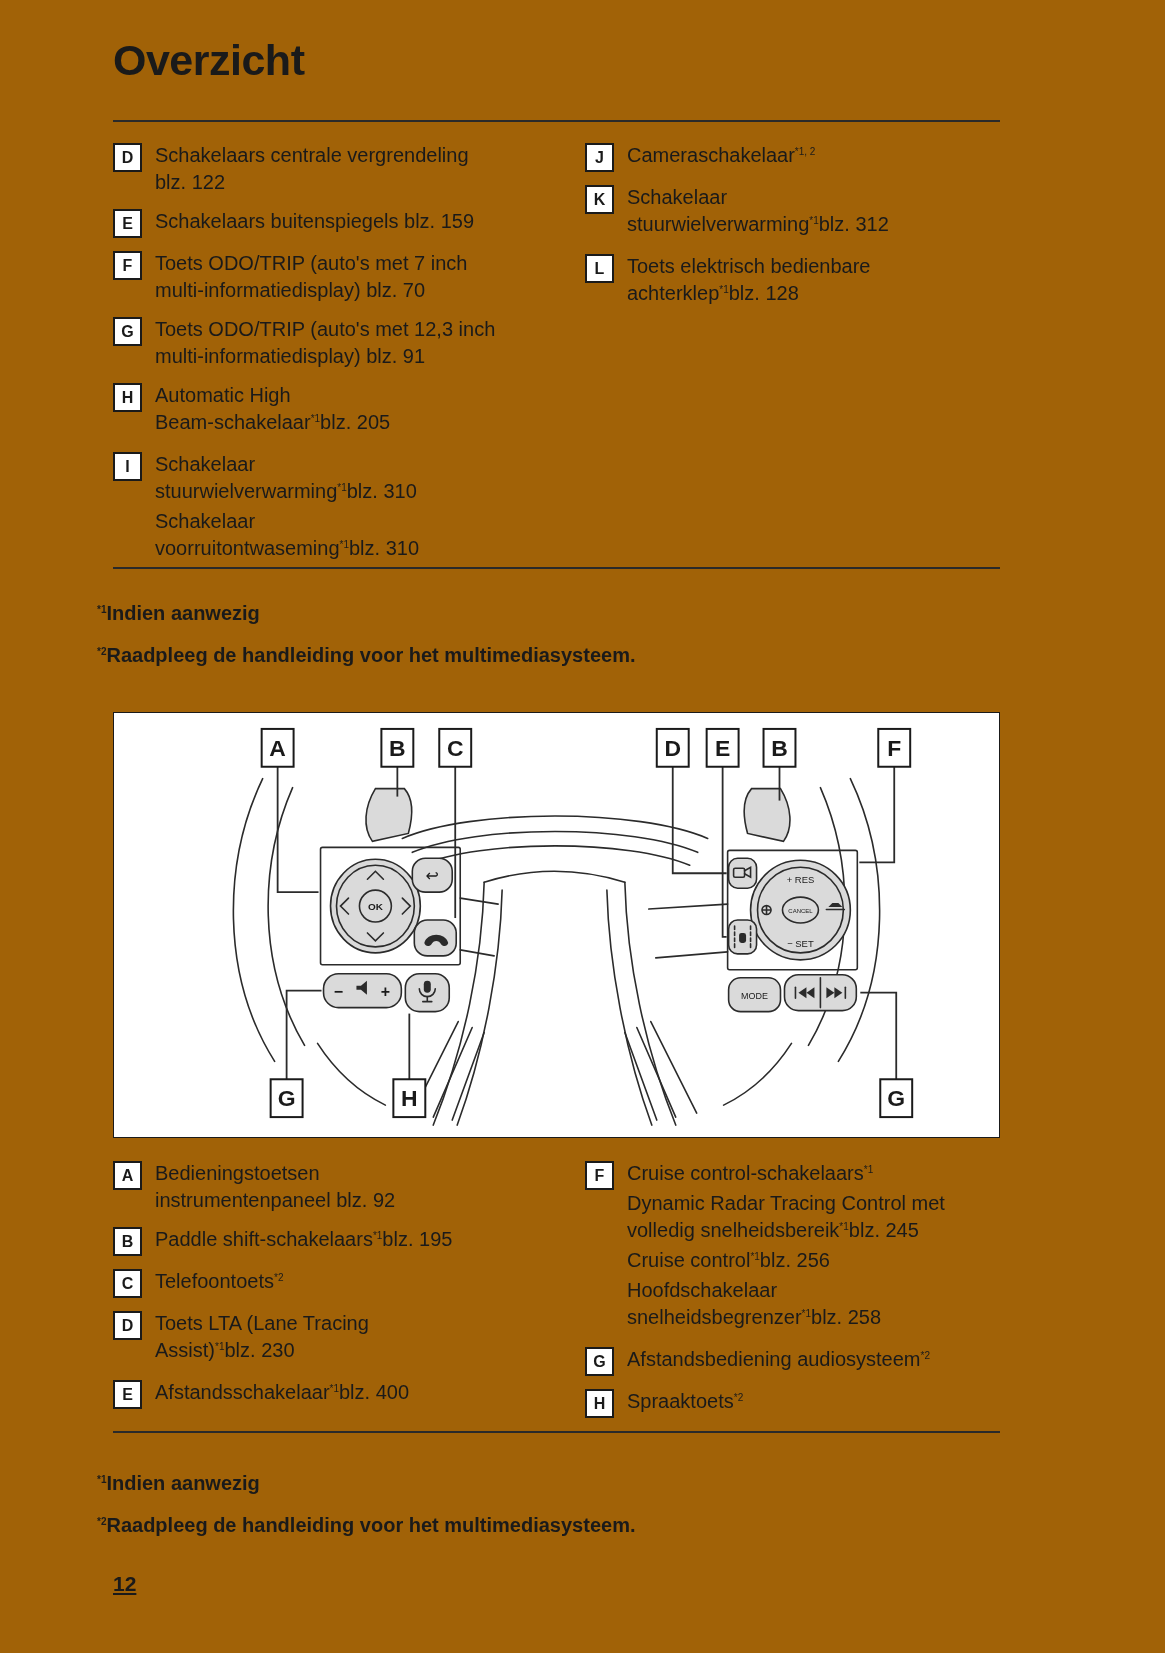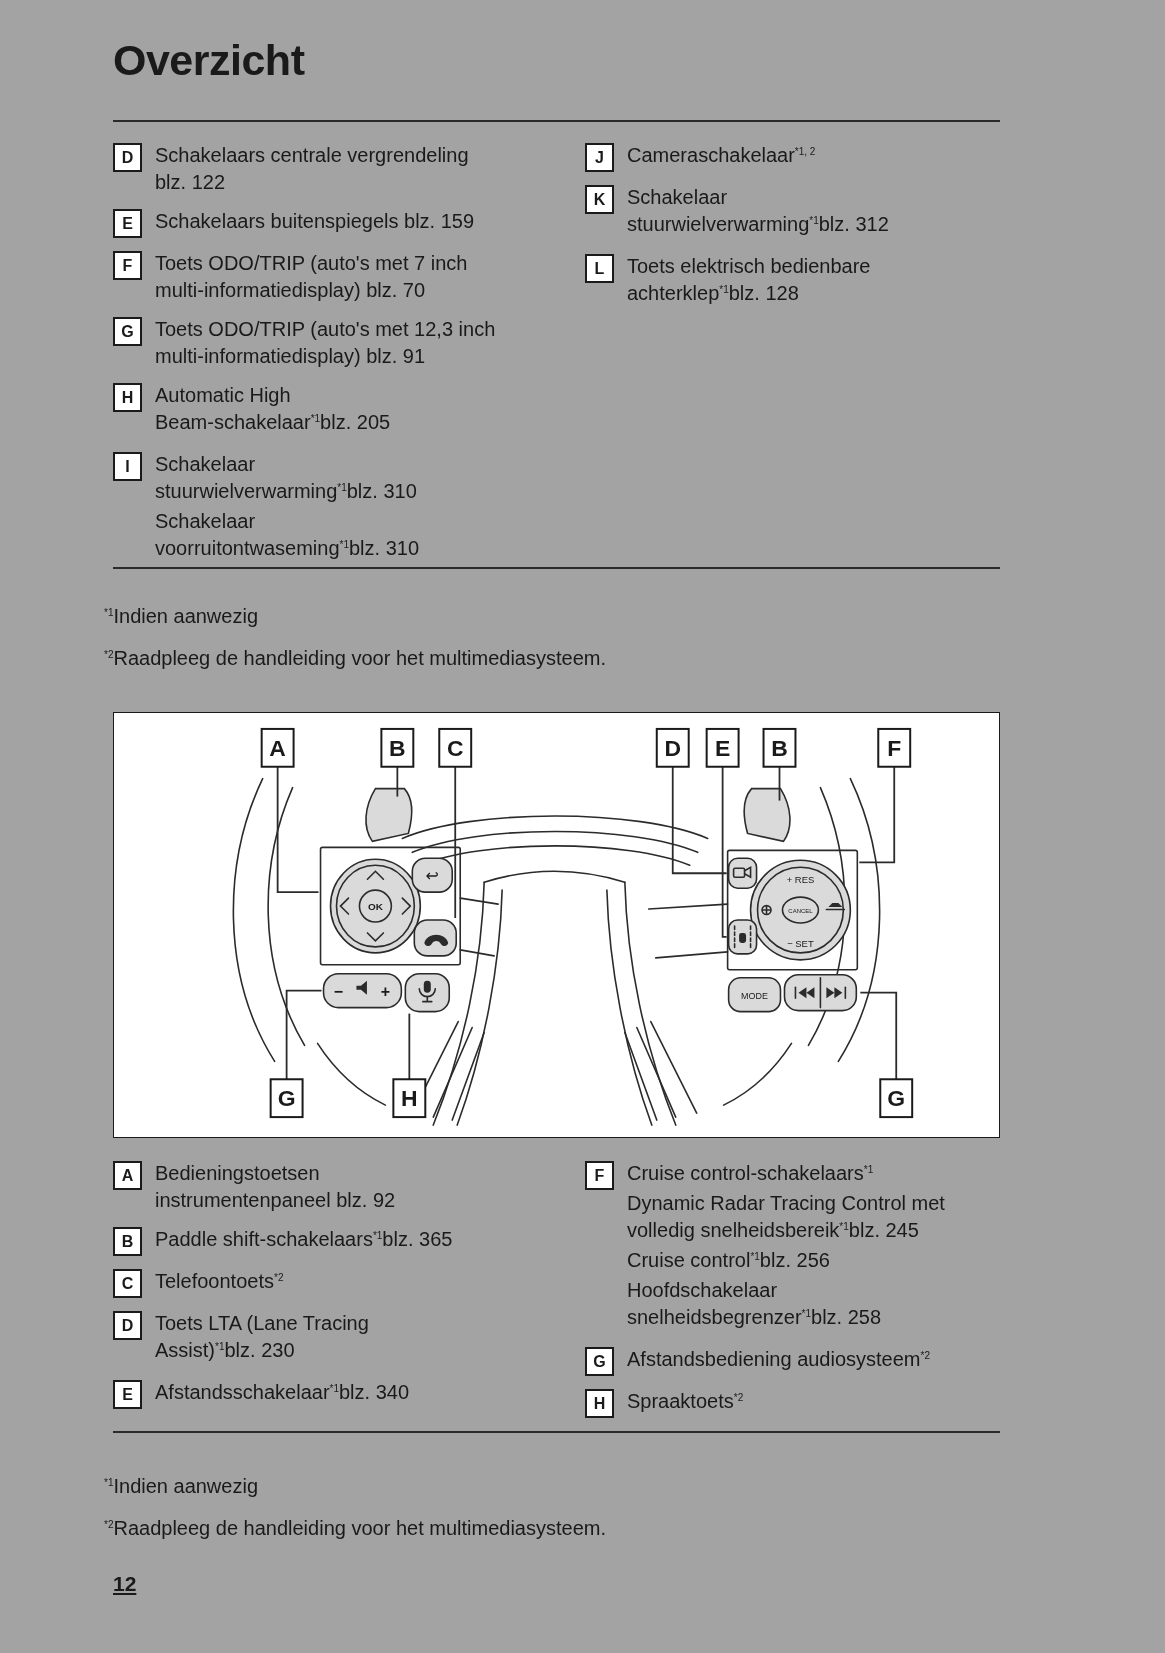--- a/index.html
+++ b/index.html
@@ -1,17 +1,17 @@
 <!DOCTYPE html>
 <html><head>
 <meta charset="utf-8">
 <style>
   html,body { margin:0; padding:0; background:#ffffff; }
   .page {
-    position:relative; width:1165px; height:1653px; background:#a3a3a3;
+    position:relative; width:1165px; height:1653px; background:#a16207;
     font-family:"Liberation Sans", sans-serif; color:#1a1a1a; overflow:hidden;
   }
   .title { position:absolute; left:113px; top:36px; margin:0; font-size:43px; font-weight:bold; letter-spacing:-0.5px; }
   .rule { position:absolute; left:113px; width:887px; height:2px; background:#2a2a2a; }
   #rule1 { top:120px; }
   #rule2 { top:567px; }
   #rule3 { top:1431px; }
 
   .legend { position:absolute; display:flex; flex-direction:column; gap:12px; }
   #legend-top-left     { left:113px; top:142px;  width:460px; }
@@ -22,21 +22,21 @@
   .item { display:flex; gap:13px; }
   .label-box {
     flex:0 0 auto; width:25px; height:25px; border:2px solid #1a1a1a;
     display:flex; align-items:center; justify-content:center;
     font-weight:bold; font-size:16px; margin-top:1px; background:#fff;
   }
   .item-text { font-size:20px; line-height:27px; }
   .line { white-space:nowrap; }
   .sup { font-size:10px; position:relative; top:-7px; }
 
-  .footnote { position:absolute; left:104px; font-size:20px; line-height:36px; white-space:nowrap; }
+  .footnote { position:absolute; left:97px; font-size:20px; line-height:30px; white-space:nowrap;font-weight:bold; }
   #fn-top-1 { top:598px; }  #fn-top-2 { top:640px; }
   #fn-bot-1 { top:1468px; } #fn-bot-2 { top:1510px; }
 
   .diagram {
     position:absolute; left:113px; top:712px; width:887px; height:426px;
     border:1.5px solid #1a1a1a; box-sizing:border-box; background:#fff;
   }
   .diagram svg { display:block; width:100%; height:100%; }
   svg text { font-family:"Liberation Sans", sans-serif; fill:#1a1a1a; }
   .ln   { stroke:#2b2b2b; stroke-width:1.6; fill:none; stroke-linecap:round; }
@@ -293,40 +293,40 @@
       <div class="item">
         <span class="label-box">A</span>
         <div class="item-text">
           <div class="line"><span>Bedieningstoetsen</span></div>
           <div class="line"><span>instrumentenpaneel blz. 92</span></div>
         </div>
       </div>
       <div class="item">
         <span class="label-box">B</span>
         <div class="item-text">
-          <div class="line"><span>Paddle shift-schakelaars</span><span class="sup">*1</span><span>blz. 365</span></div>
+          <div class="line"><span>Paddle shift-schakelaars</span><span class="sup">*1</span><span>blz. 195</span></div>
         </div>
       </div>
       <div class="item">
         <span class="label-box">C</span>
         <div class="item-text">
           <div class="line"><span>Telefoontoets</span><span class="sup">*2</span></div>
         </div>
       </div>
       <div class="item">
         <span class="label-box">D</span>
         <div class="item-text">
           <div class="line"><span>Toets LTA (Lane Tracing</span></div>
           <div class="line"><span>Assist)</span><span class="sup">*1</span><span>blz. 230</span></div>
         </div>
       </div>
       <div class="item">
         <span class="label-box">E</span>
         <div class="item-text">
-          <div class="line"><span>Afstandsschakelaar</span><span class="sup">*1</span><span>blz. 340</span></div>
+          <div class="line"><span>Afstandsschakelaar</span><span class="sup">*1</span><span>blz. 400</span></div>
         </div>
       </div>
     </div>
   <div class="legend" id="legend-bottom-right">
       <div class="item">
         <span class="label-box">F</span>
         <div class="item-text">
           <div class="line"><span>Cruise control-schakelaars</span><span class="sup">*1</span></div>
           <div class="line"><span>Dynamic Radar Tracing Control met</span></div>
           <div class="line"><span>volledig snelheidsbereik</span><span class="sup">*1</span><span>blz. 245</span></div>

